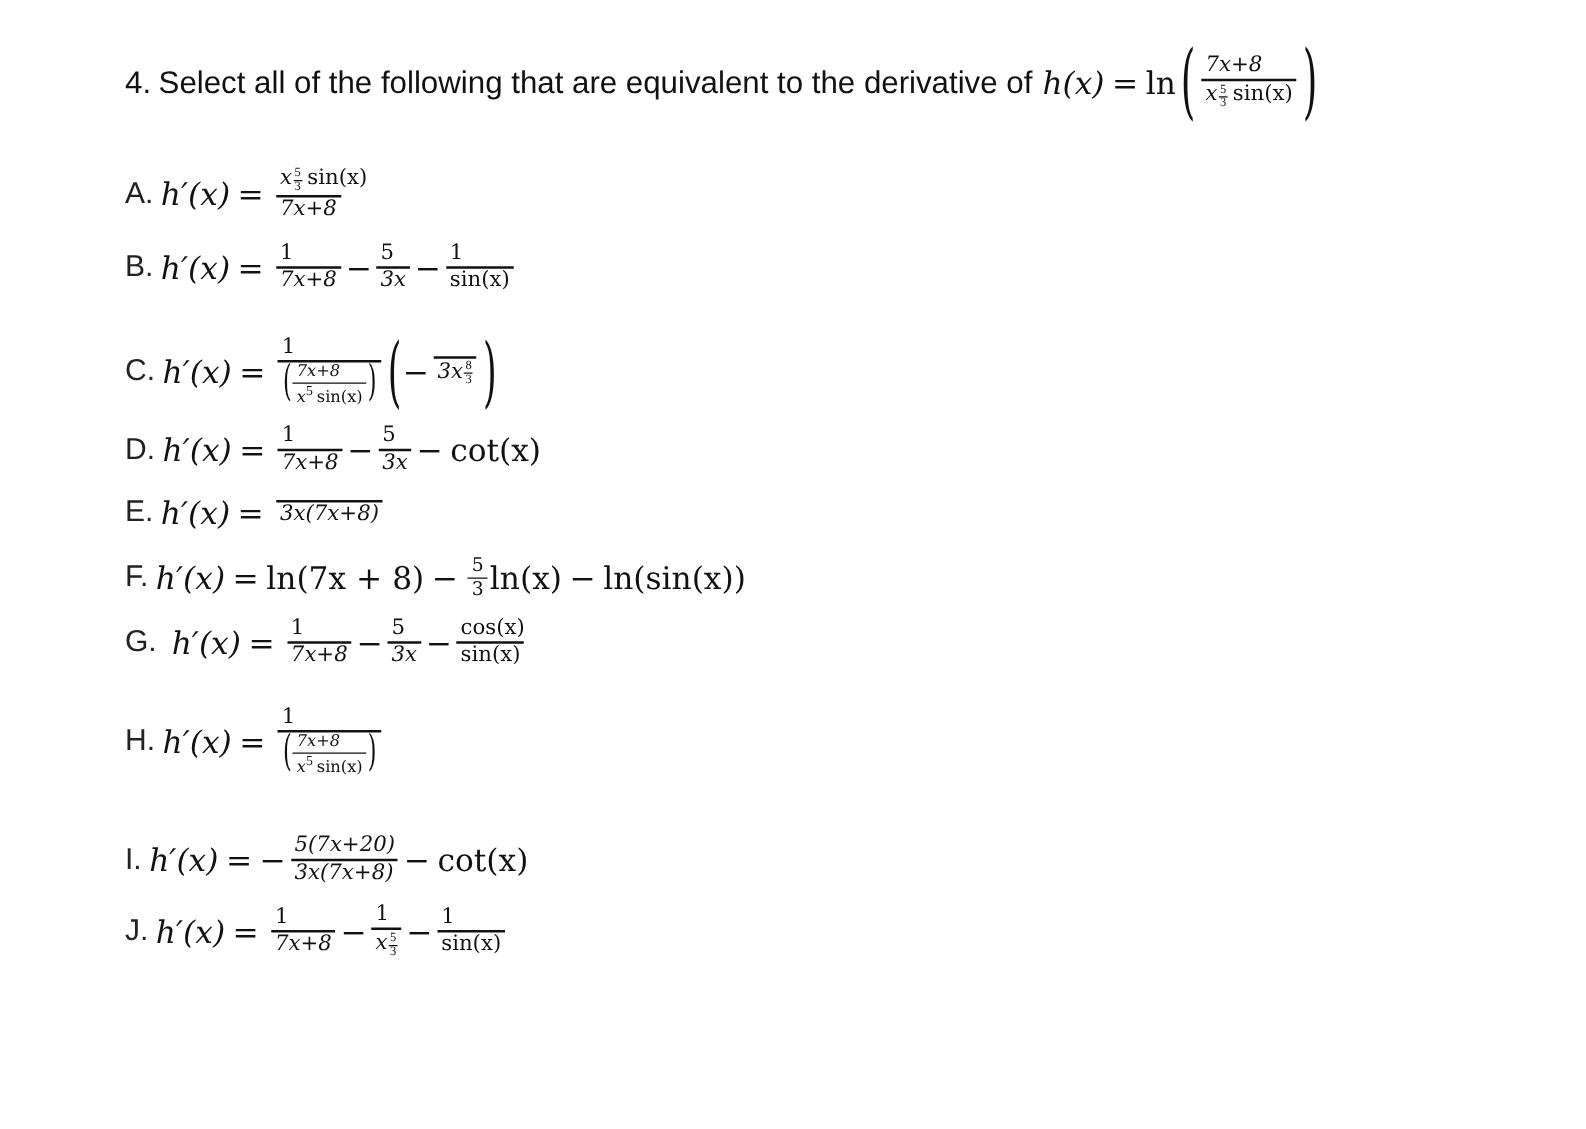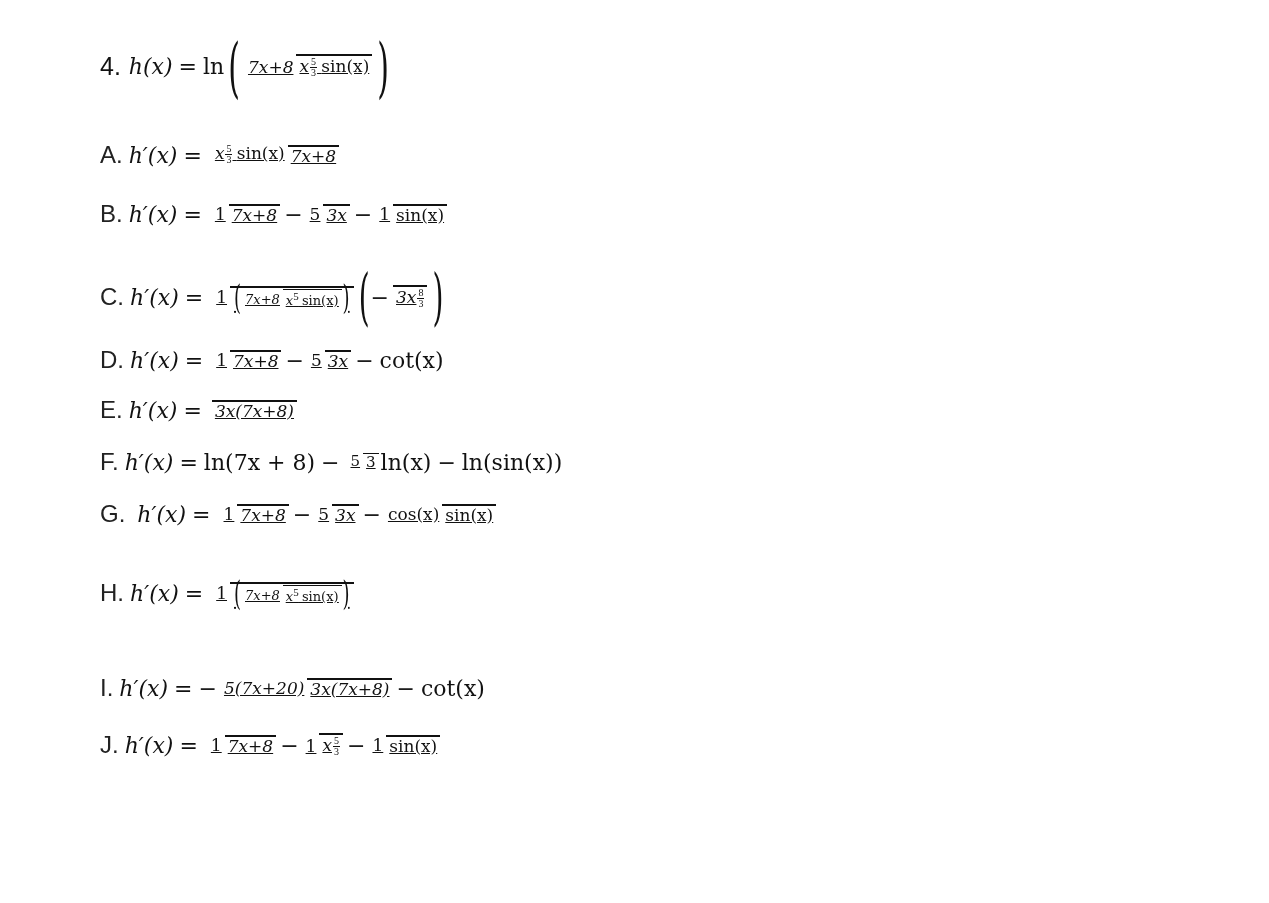--- a/index.html
+++ b/index.html
@@ -2,39 +2,40 @@
 <html><head>
 <meta charset="utf-8">
 <style>
   html, body { margin:0; padding:0; background:#ffffff; }
   body { width:1269px; height:903px; position:relative; overflow:hidden; color:#111; }
   .txt { font-family: "Liberation Sans", "DejaVu Sans", sans-serif; }
   .m { font-family: "DejaVu Serif", "Liberation Serif", serif; }
   .mi { font-family: "DejaVu Serif", "Liberation Serif", serif; font-style: italic; }
   .row { position:absolute; display:flex; align-items:center; white-space:nowrap; }
   .label { font-family: "Liberation Sans", "DejaVu Sans", sans-serif; font-size:24px; color:#222; }
-  .big { font-size:22px; }
-  .frac { display:inline-flex; align-items:flex-end; vertical-align:middle; margin:0 4px;text-decoration:underline; }
+  .big { font-size:25px; }
+  .frac { display:inline-flex; flex-direction:column; align-items:flex-start; vertical-align:middle; margin:0 4px; }
   .frac .num { padding:0 3px 1px 3px; line-height:1.05; }
   .frac .den { padding:1px 3px 0 3px; line-height:1.05; border-top:2px solid #111; }
   .sm { font-size:17px; }
   .xs { font-size:13px; }
   .op { margin:0 6px; }
   .paren { display:inline-block; transform:scaleY(2.2); font-weight:100; margin:0 1px; }
   .paren2 { display:inline-block; transform:scaleY(1.9); margin:0 1px; }
   .sup { display:inline-flex; flex-direction:column; align-items:center; vertical-align:super; font-size:10px; line-height:1; margin-left:1px; }
   .sup .n { border-bottom:1px solid #111; padding:0 1px; }
   .sup .d { padding:0 1px; }
   .pw { font-size:11px; vertical-align:super; }
 </style>
 </head>
 <body>
 
 <div class="row" style="left:100px; top:26px; height:80px;">
   <span class="txt" style="font-size:25px;">4.</span>
+  <span class="txt" style="font-size:25px; margin-left:6px;">Select all of the following that are equivalent to the derivative of</span>
   <span class="mi big" style="margin-left:8px;">h(x)</span>
   <span class="m big op">=</span>
   <span class="m big">ln</span>
   <span class="m paren" style="font-size:30px; margin-left:4px;">(</span>
   <span class="frac">
     <span class="num mi sm">7x+8</span>
     <span class="den sm">
       <span class="mi">x</span><span class="sup">
           <span class="n">5</span>
           <span class="d">3</span>

